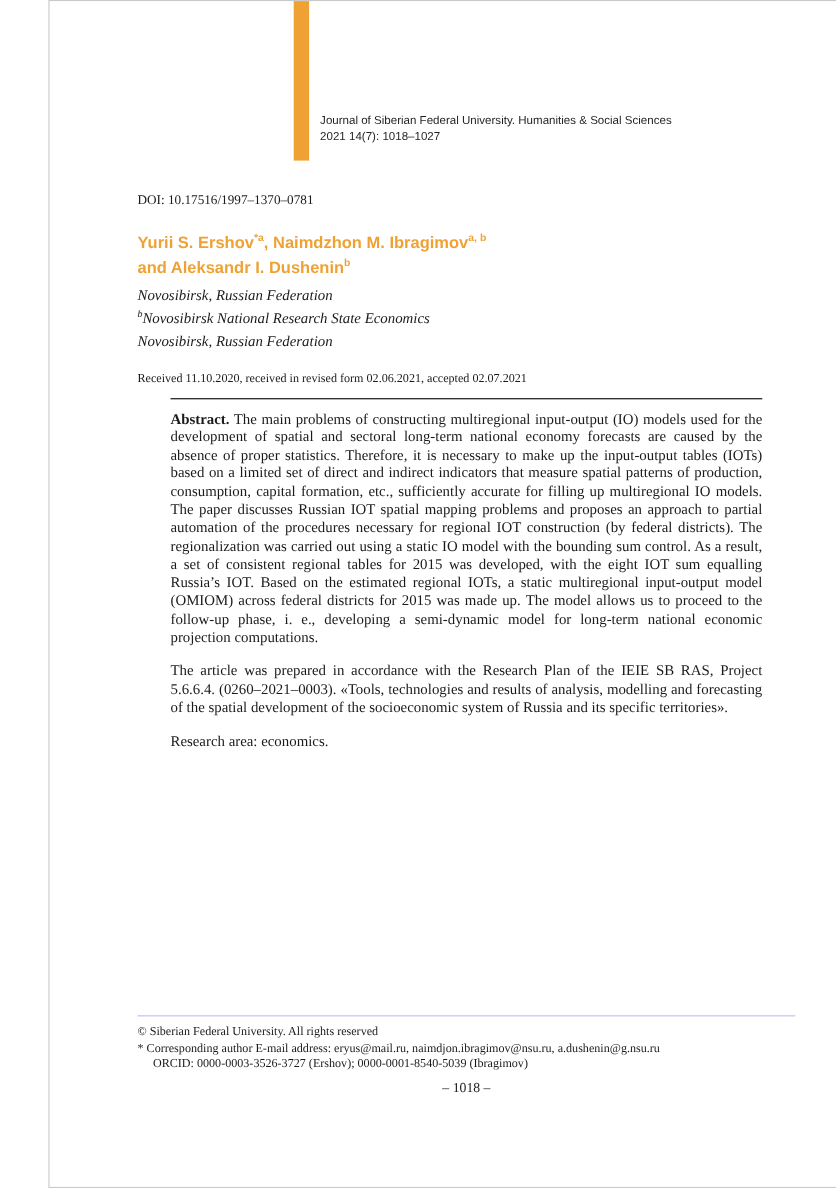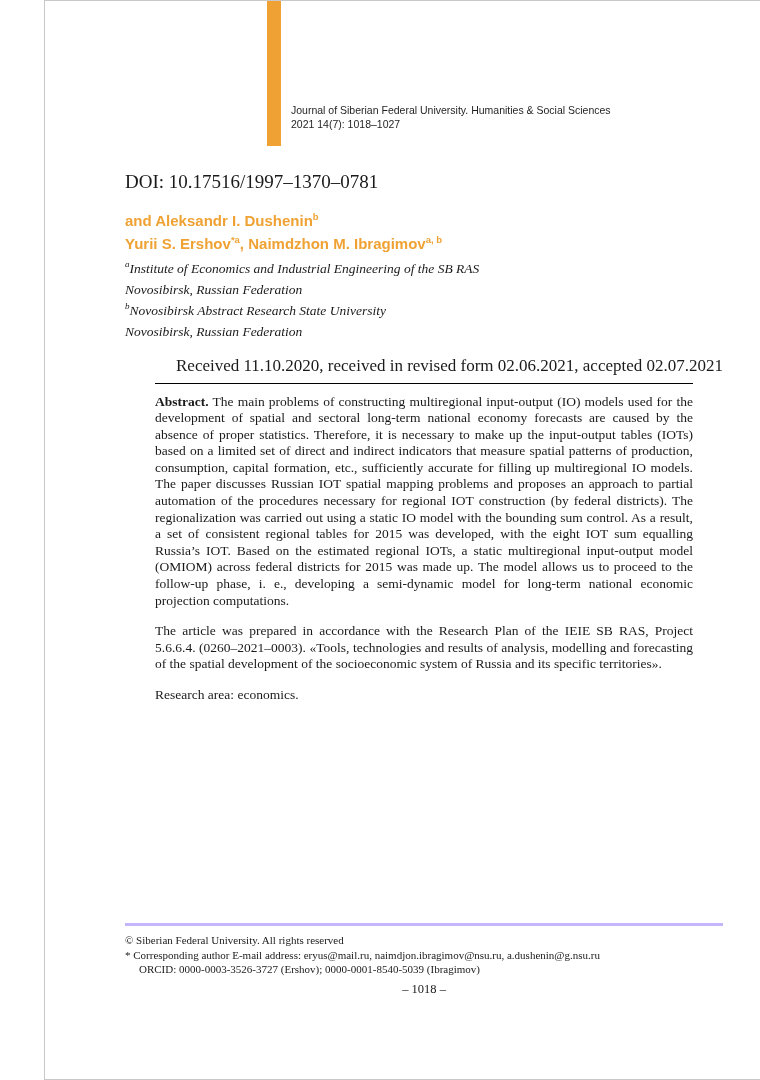--- a/index.html
+++ b/index.html
@@ -30,21 +30,21 @@
     position: absolute;
     left: 246px; top: 102px;
     font-family: "Liberation Sans", sans-serif;
     font-size: 10.5px;
     line-height: 14px;
     color: #1f1f1f;
   }
 
   .content { position: absolute; left: 80px; right: 80px; top: 0; }
 
-  .meta { margin-top: 172px; font-size: 19px; line-height: 17.5px; }
+  .meta { margin-top: 172px; font-size: 12px; line-height: 17.5px; }
 
   .title {
     margin-top: 22px;
     font-family: "Liberation Sans", sans-serif;
     font-weight: bold;
     font-size: 19.5px;
     line-height: 23px;
     color: var(--accent);
   }
 
@@ -61,42 +61,42 @@
   .affiliations {
     margin-top: 3px;
     font-style: italic;
     font-size: 13.5px;
     line-height: 16.5px;
   }
   .affiliations sup { font-size: 9px; }
 
   .received {
     margin-top: 18px;
-    text-align: right;
-    font-size: 17px;
+    text-align: left;
+    font-size: 11px;
     line-height: 15px;
   }
 
   .abstract-block {
     margin: 10px 30px 0 30px;
     border-top: 1.4px solid #000;
     padding-top: 10px;
   }
   .abstract-block p {
     font-size: 13.5px;
     line-height: 16.6px;
     text-align: justify;
   }
   .abstract-block p + p { margin-top: 14px; }
   .abstract-block b { font-weight: bold; }
 
   .footnotes {
     position: absolute;
     left: 80px; right: 80px; top: 922px;
-    border-top: 3px solid #c4b5fd;
+    border-top: 1px solid #c4b5fd;
     padding-top: 7px;
     font-size: 11px;
     line-height: 14.5px;
   }
   .footnotes .orcid-line { padding-left: 14px; }
 
   .page-number {
     position: absolute;
     left: 0; right: 0; top: 981px;
     text-align: center;
@@ -116,28 +116,27 @@
   </div>
 
   <div class="content">
 
     <div class="meta">
       <div>DOI: 10.17516/1997–1370–0781</div>
     </div>
 
 
     <div class="authors">
+      <div><span>Yurii S. Ershov</span><sup>*a</sup><span>, </span><span>Naimdzhon M. Ibragimov</span><sup>a, b</sup></div>
       <div><span>and </span><span>Aleksandr I. Dushenin</span><sup>b</sup></div>
-      <div><span>Yurii S. Ershov</span><sup>*a</sup><span>, </span><span>Naimdzhon M. Ibragimov</span><sup>a, b</sup></div>
     </div>
 
     <div class="affiliations">
-      <div><sup>a</sup><span>Institute of Economics and Industrial Engineering of the SB RAS</span></div>
       <div><sup></sup><span>Novosibirsk, Russian Federation</span></div>
-      <div><sup>b</sup><span>Novosibirsk Abstract Research State University</span></div>
+      <div><sup>b</sup><span>Novosibirsk National Research State Economics</span></div>
       <div><sup></sup><span>Novosibirsk, Russian Federation</span></div>
     </div>
 
     <div class="received">Received 11.10.2020, received in revised form 02.06.2021, accepted 02.07.2021</div>
 
     <div class="abstract-block">
       <p><b>Abstract.</b><span> The main problems of constructing multiregional input-output (IO) models used for the development of spatial and sectoral long-term national economy forecasts are caused by the absence of proper statistics. Therefore, it is necessary to make up the input-output tables (IOTs) based on a limited set of direct and indirect indicators that measure spatial patterns of production, consumption, capital formation, etc., sufficiently accurate for filling up multiregional IO models. The paper discusses Russian IOT spatial mapping problems and proposes an approach to partial automation of the procedures necessary for regional IOT construction (by federal districts). The regionalization was carried out using a static IO model with the bounding sum control. As a result, a set of consistent regional tables for 2015 was developed, with the eight IOT sum equalling Russia’s IOT. Based on the estimated regional IOTs, a static multiregional input-output model (OMIOM) across federal districts for 2015 was made up. The model allows us to proceed to the follow-up phase, i. e., developing a semi-dynamic model for long-term national economic projection computations.</span></p>
       <p>The article was prepared in accordance with the Research Plan of the IEIE SB RAS, Project 5.6.6.4. (0260–2021–0003). «Tools, technologies and results of analysis, modelling and forecasting of the spatial development of the socioeconomic system of Russia and its specific territories».</p>
       <p>Research area: economics.</p>
     </div>

